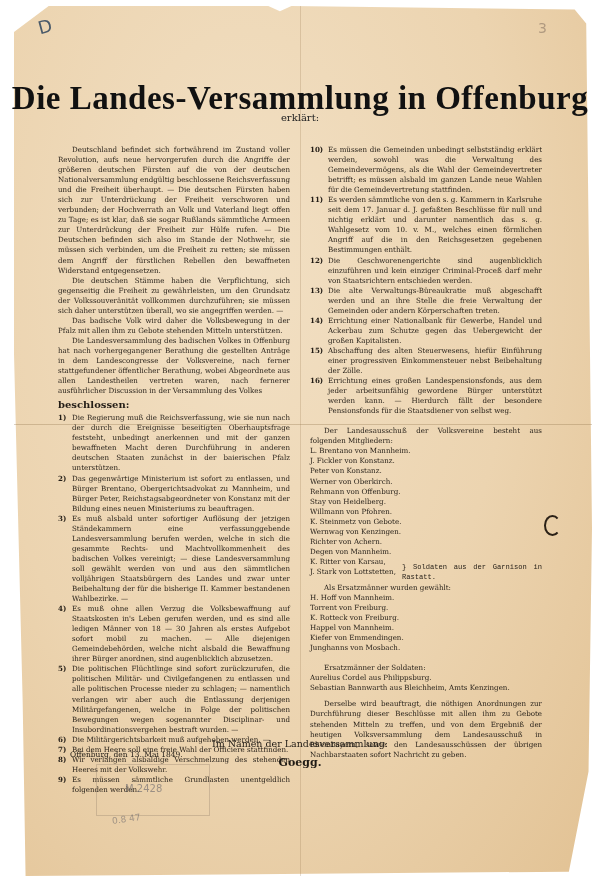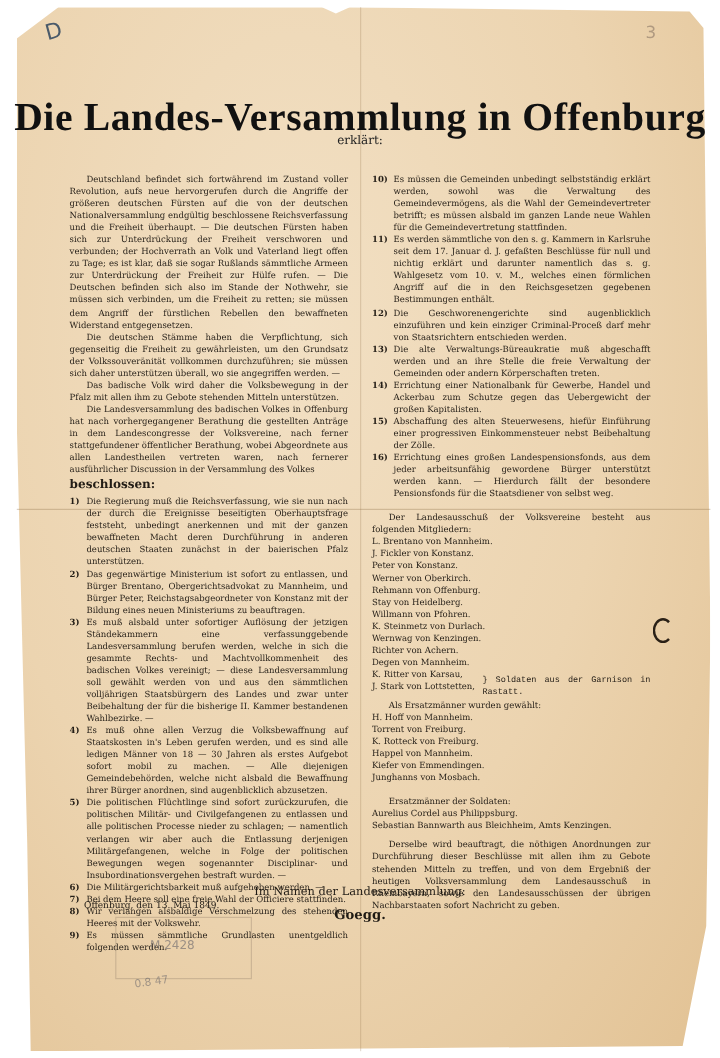--- a/index.html
+++ b/index.html
@@ -127,21 +127,21 @@
     </div>
 
   <p class="para list-title">Der Landesausschuß der Volksvereine besteht aus folgenden Mitgliedern:</p>
   <div class="member">L. Brentano von Mannheim.</div>
   <div class="member">J. Fickler von Konstanz.</div>
   <div class="member">Peter von Konstanz.</div>
   <div class="member">Werner von Oberkirch.</div>
   <div class="member">Rehmann von Offenburg.</div>
   <div class="member">Stay von Heidelberg.</div>
   <div class="member">Willmann von Pfohren.</div>
-  <div class="member">K. Steinmetz von Durlach.</div>
+  <div class="member">K. Steinmetz von Gebote.</div>
   <div class="member">Wernwag von Kenzingen.</div>
   <div class="member">Richter von Achern.</div>
   <div class="member">Degen von Mannheim.</div>
   <div class="soldiers">
     <div class="member">K. Ritter von Karsau,</div>
     <div class="member">J. Stark von Lottstetten,</div>
     <div class="brace-note" style="top:5px">} <span>Soldaten aus der Garnison in Rastatt.</span></div>
   </div>
 
   <p class="para sub-h">Als Ersatzmänner wurden gewählt:</p>

